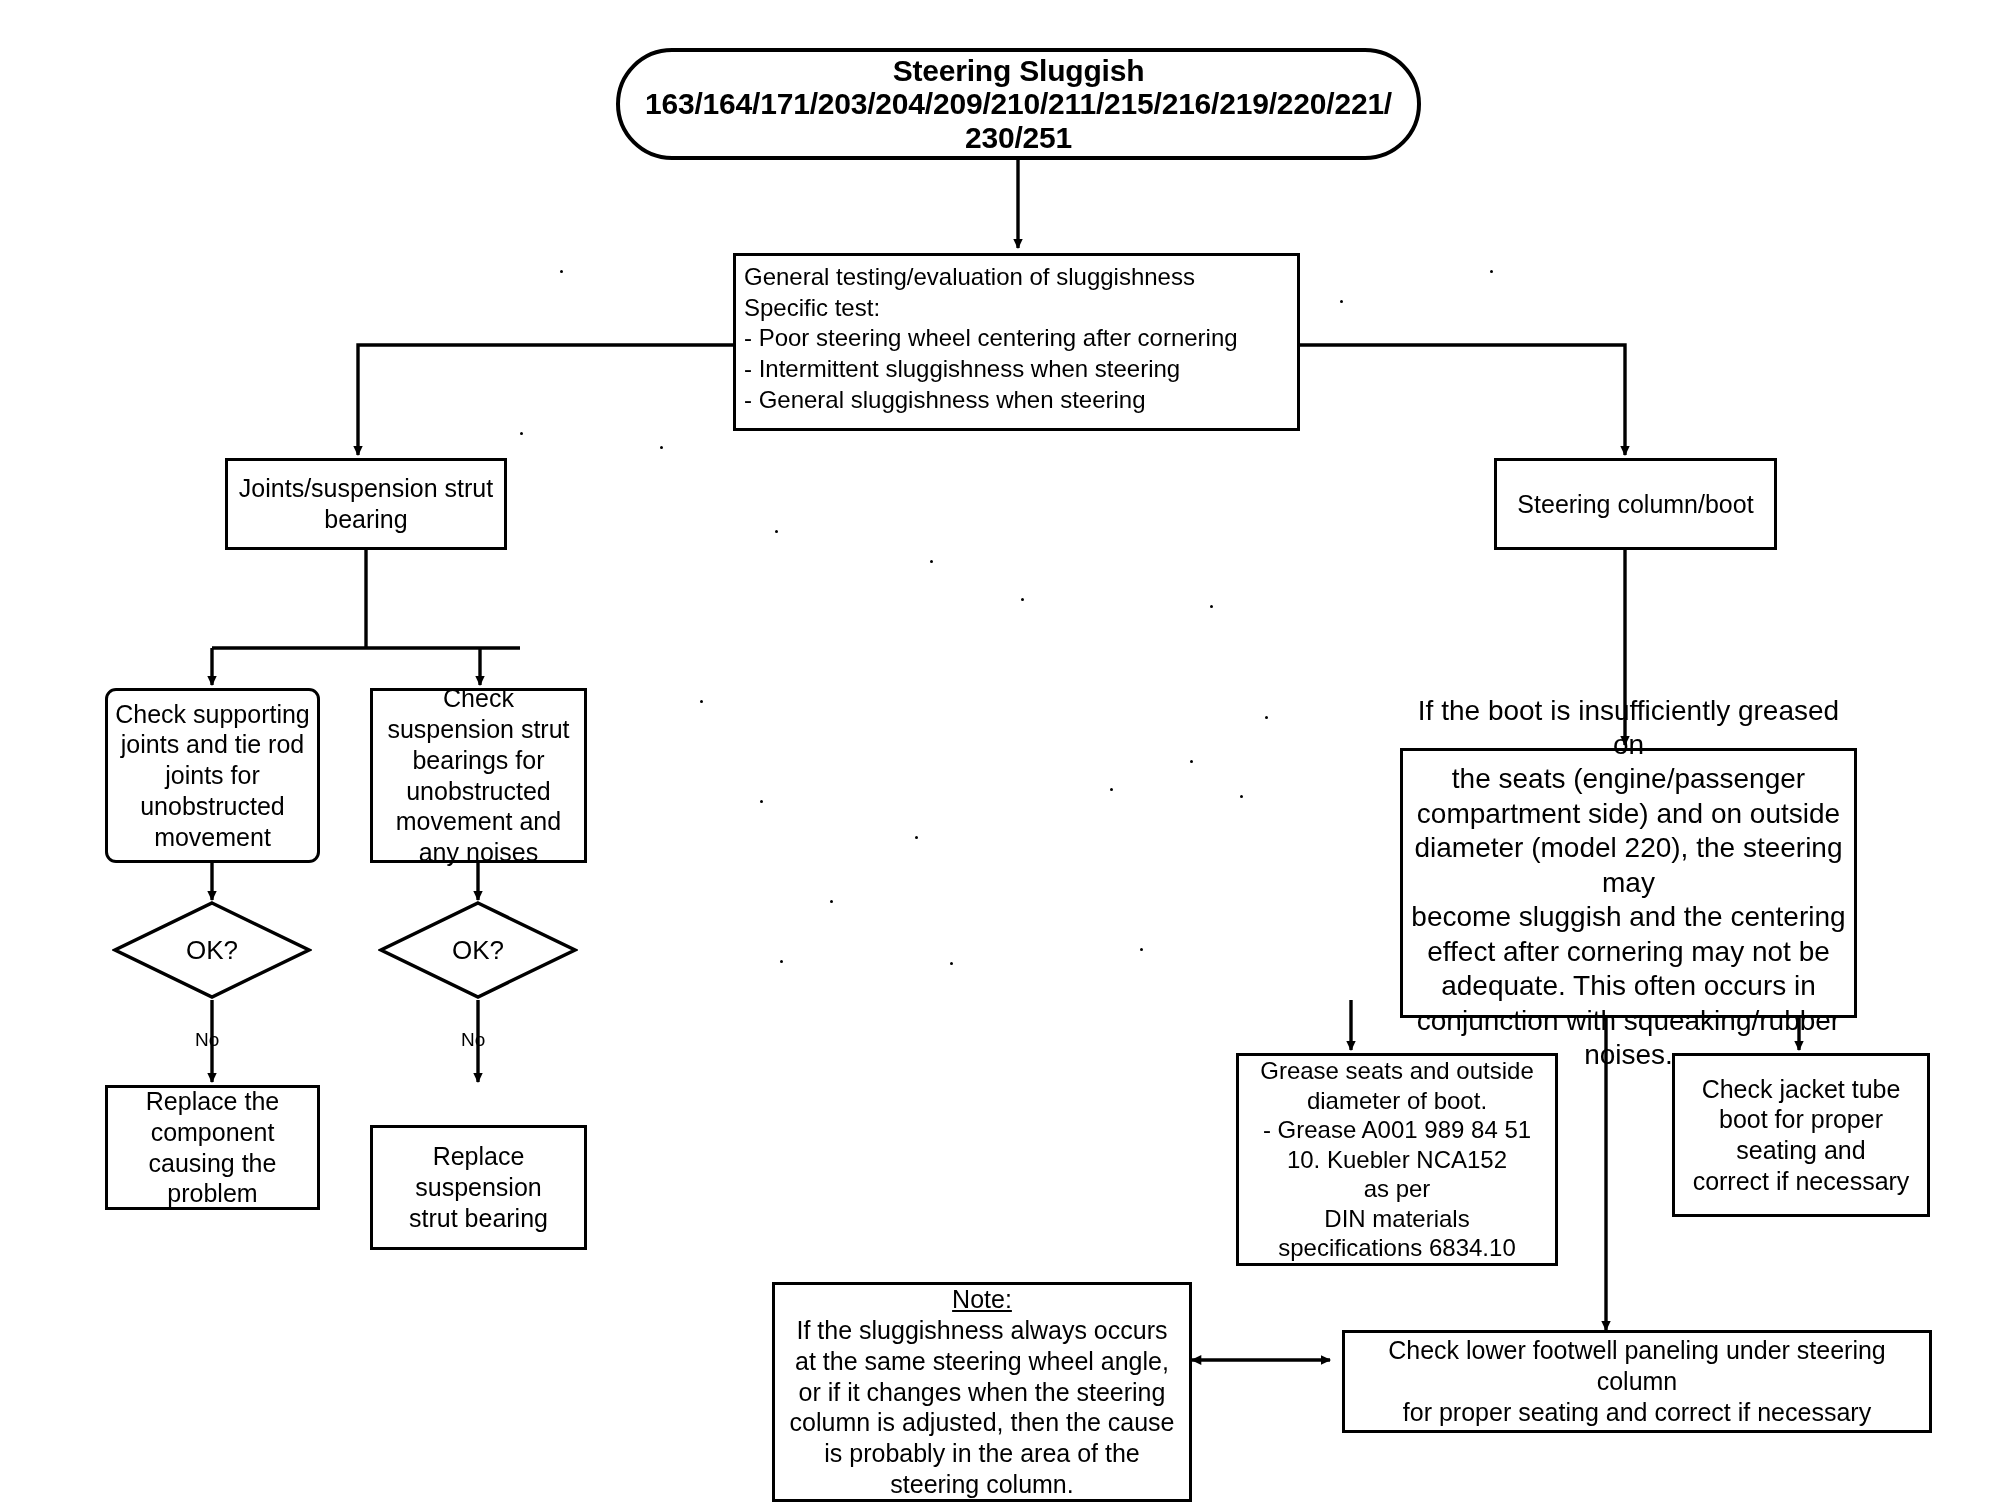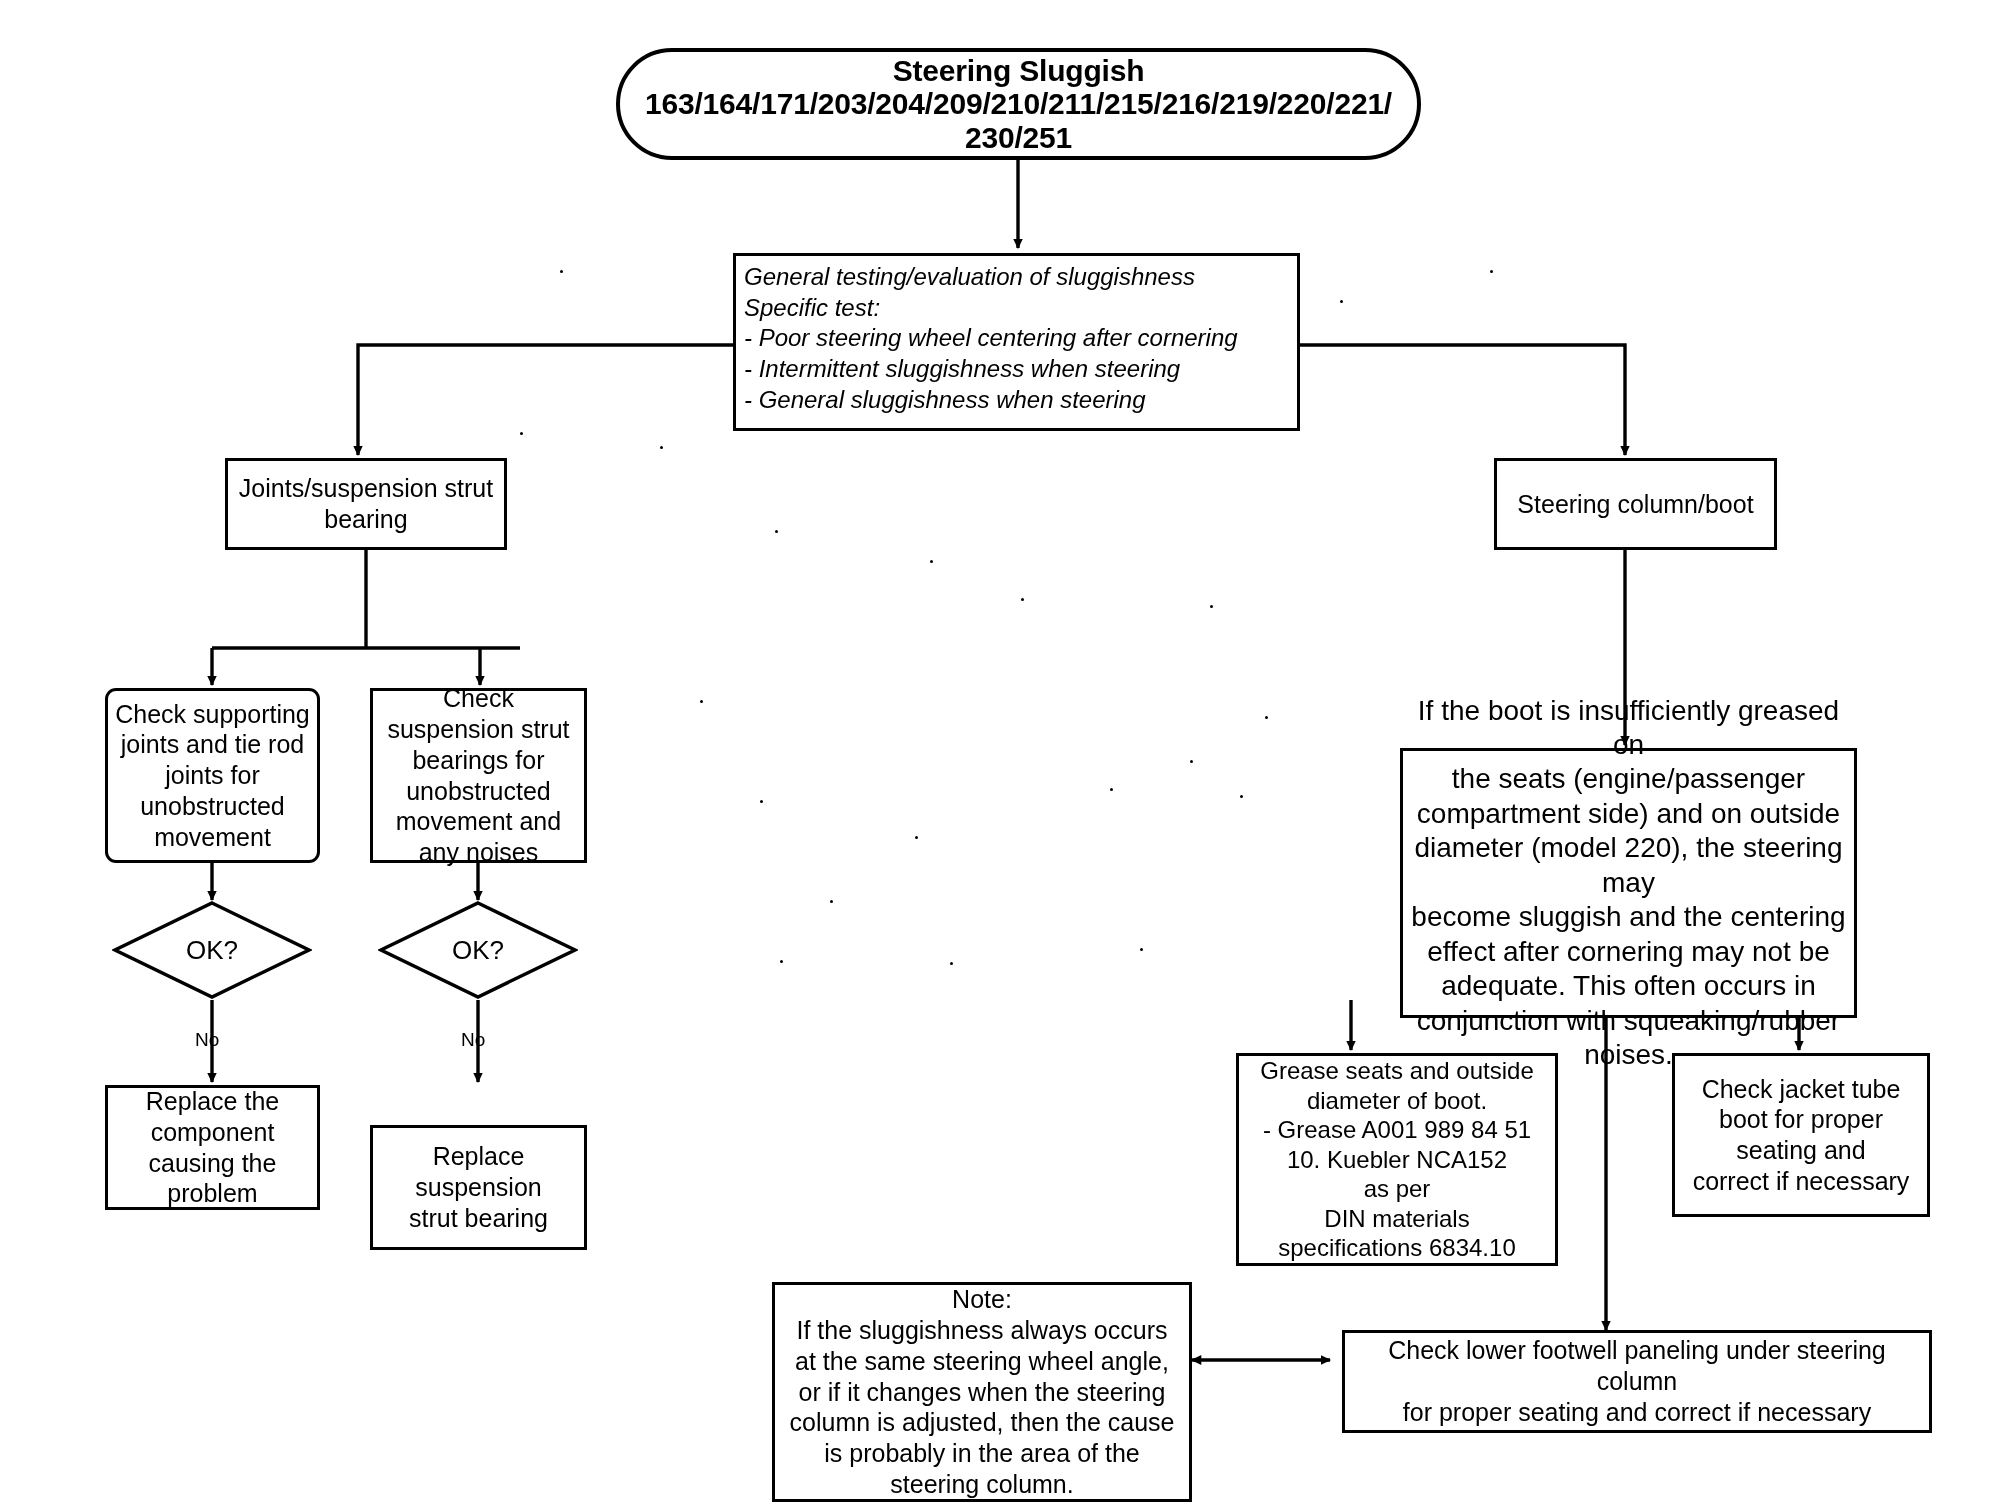--- a/index.html
+++ b/index.html
@@ -50,21 +50,20 @@
   .proc {
     font-size: 25px;
   }
   .left-text {
     text-align: left;
     justify-content: flex-start;
     align-items: flex-start;
     white-space: pre-line;
     padding: 6px 8px;
     line-height: 1.28;
-    font-style: italic;
   }
   .decision {
     position: absolute;
     display: flex;
     align-items: center;
     justify-content: center;
     font-size: 26px;
   }
   .decision svg {
     position: absolute;
@@ -75,20 +74,21 @@
     position: relative;
     z-index: 2;
   }
   .edge-label {
     position: absolute;
     font-size: 19px;
     background: transparent;
     line-height: 1;
   }
   .note-title {
+    text-decoration: underline;
   }
   .spk {
     position: absolute;
     background: #000;
     border-radius: 50%;
   }
 </style>
 </head>
 <body>
 

